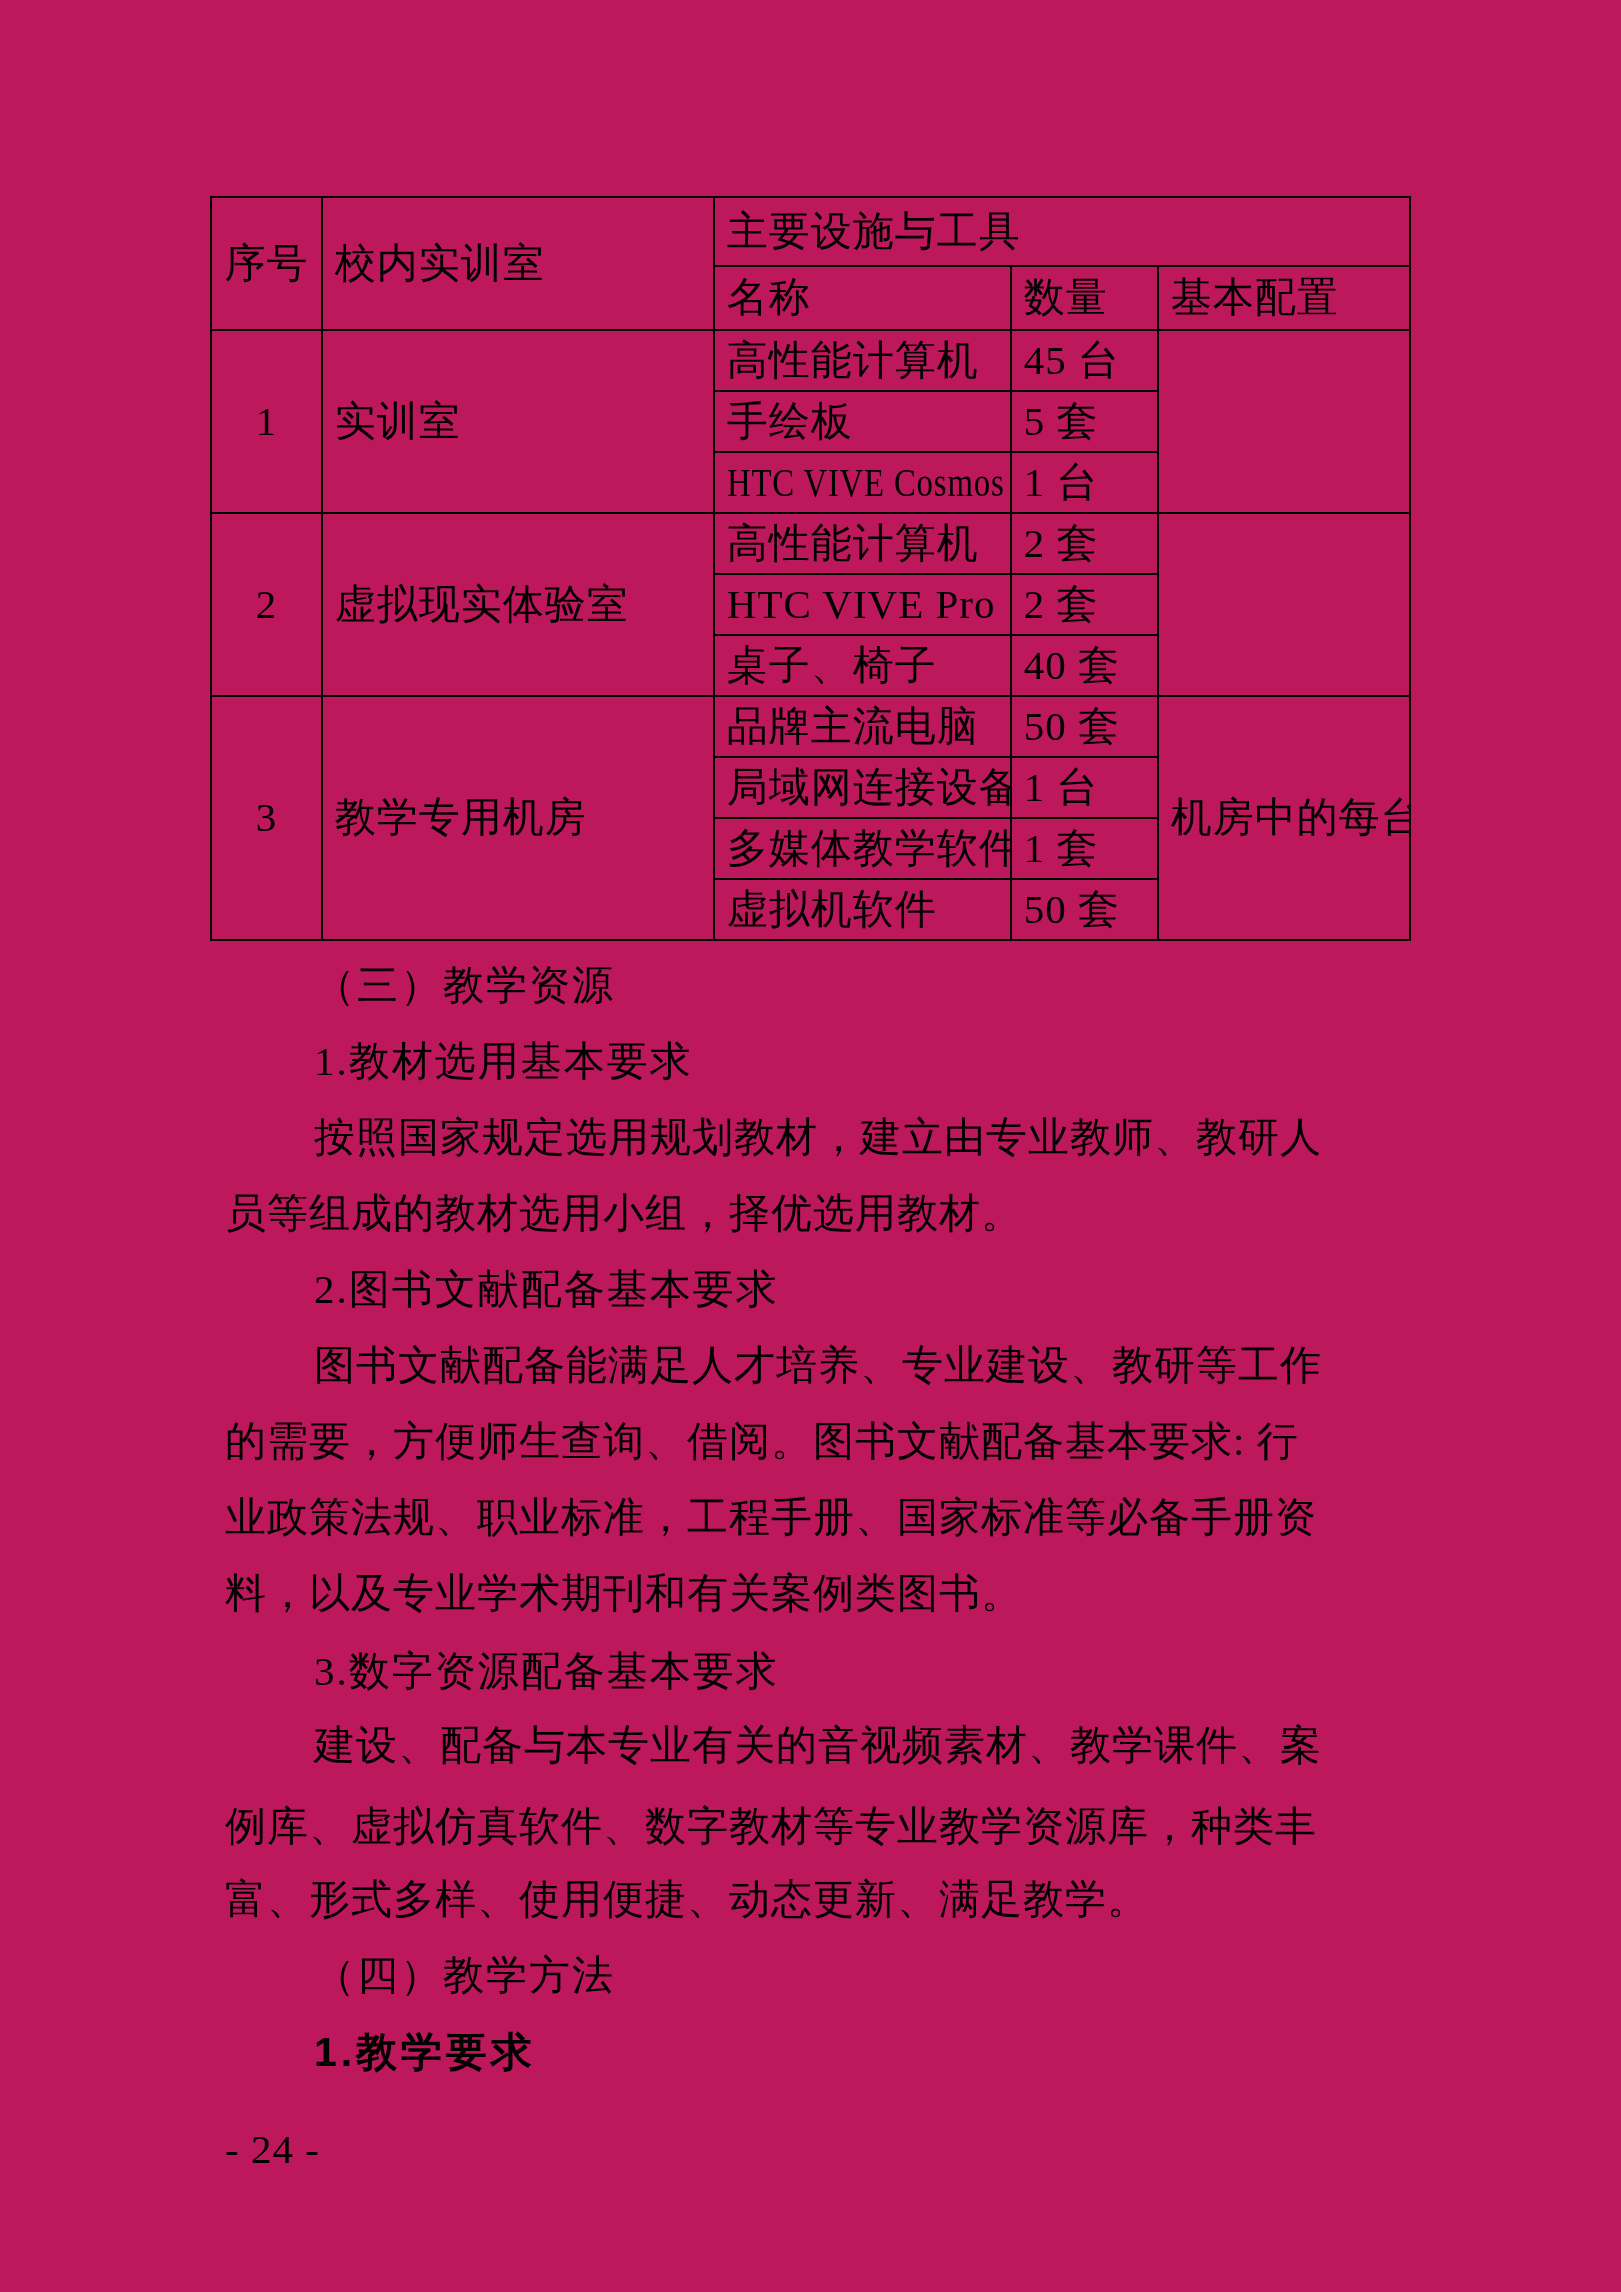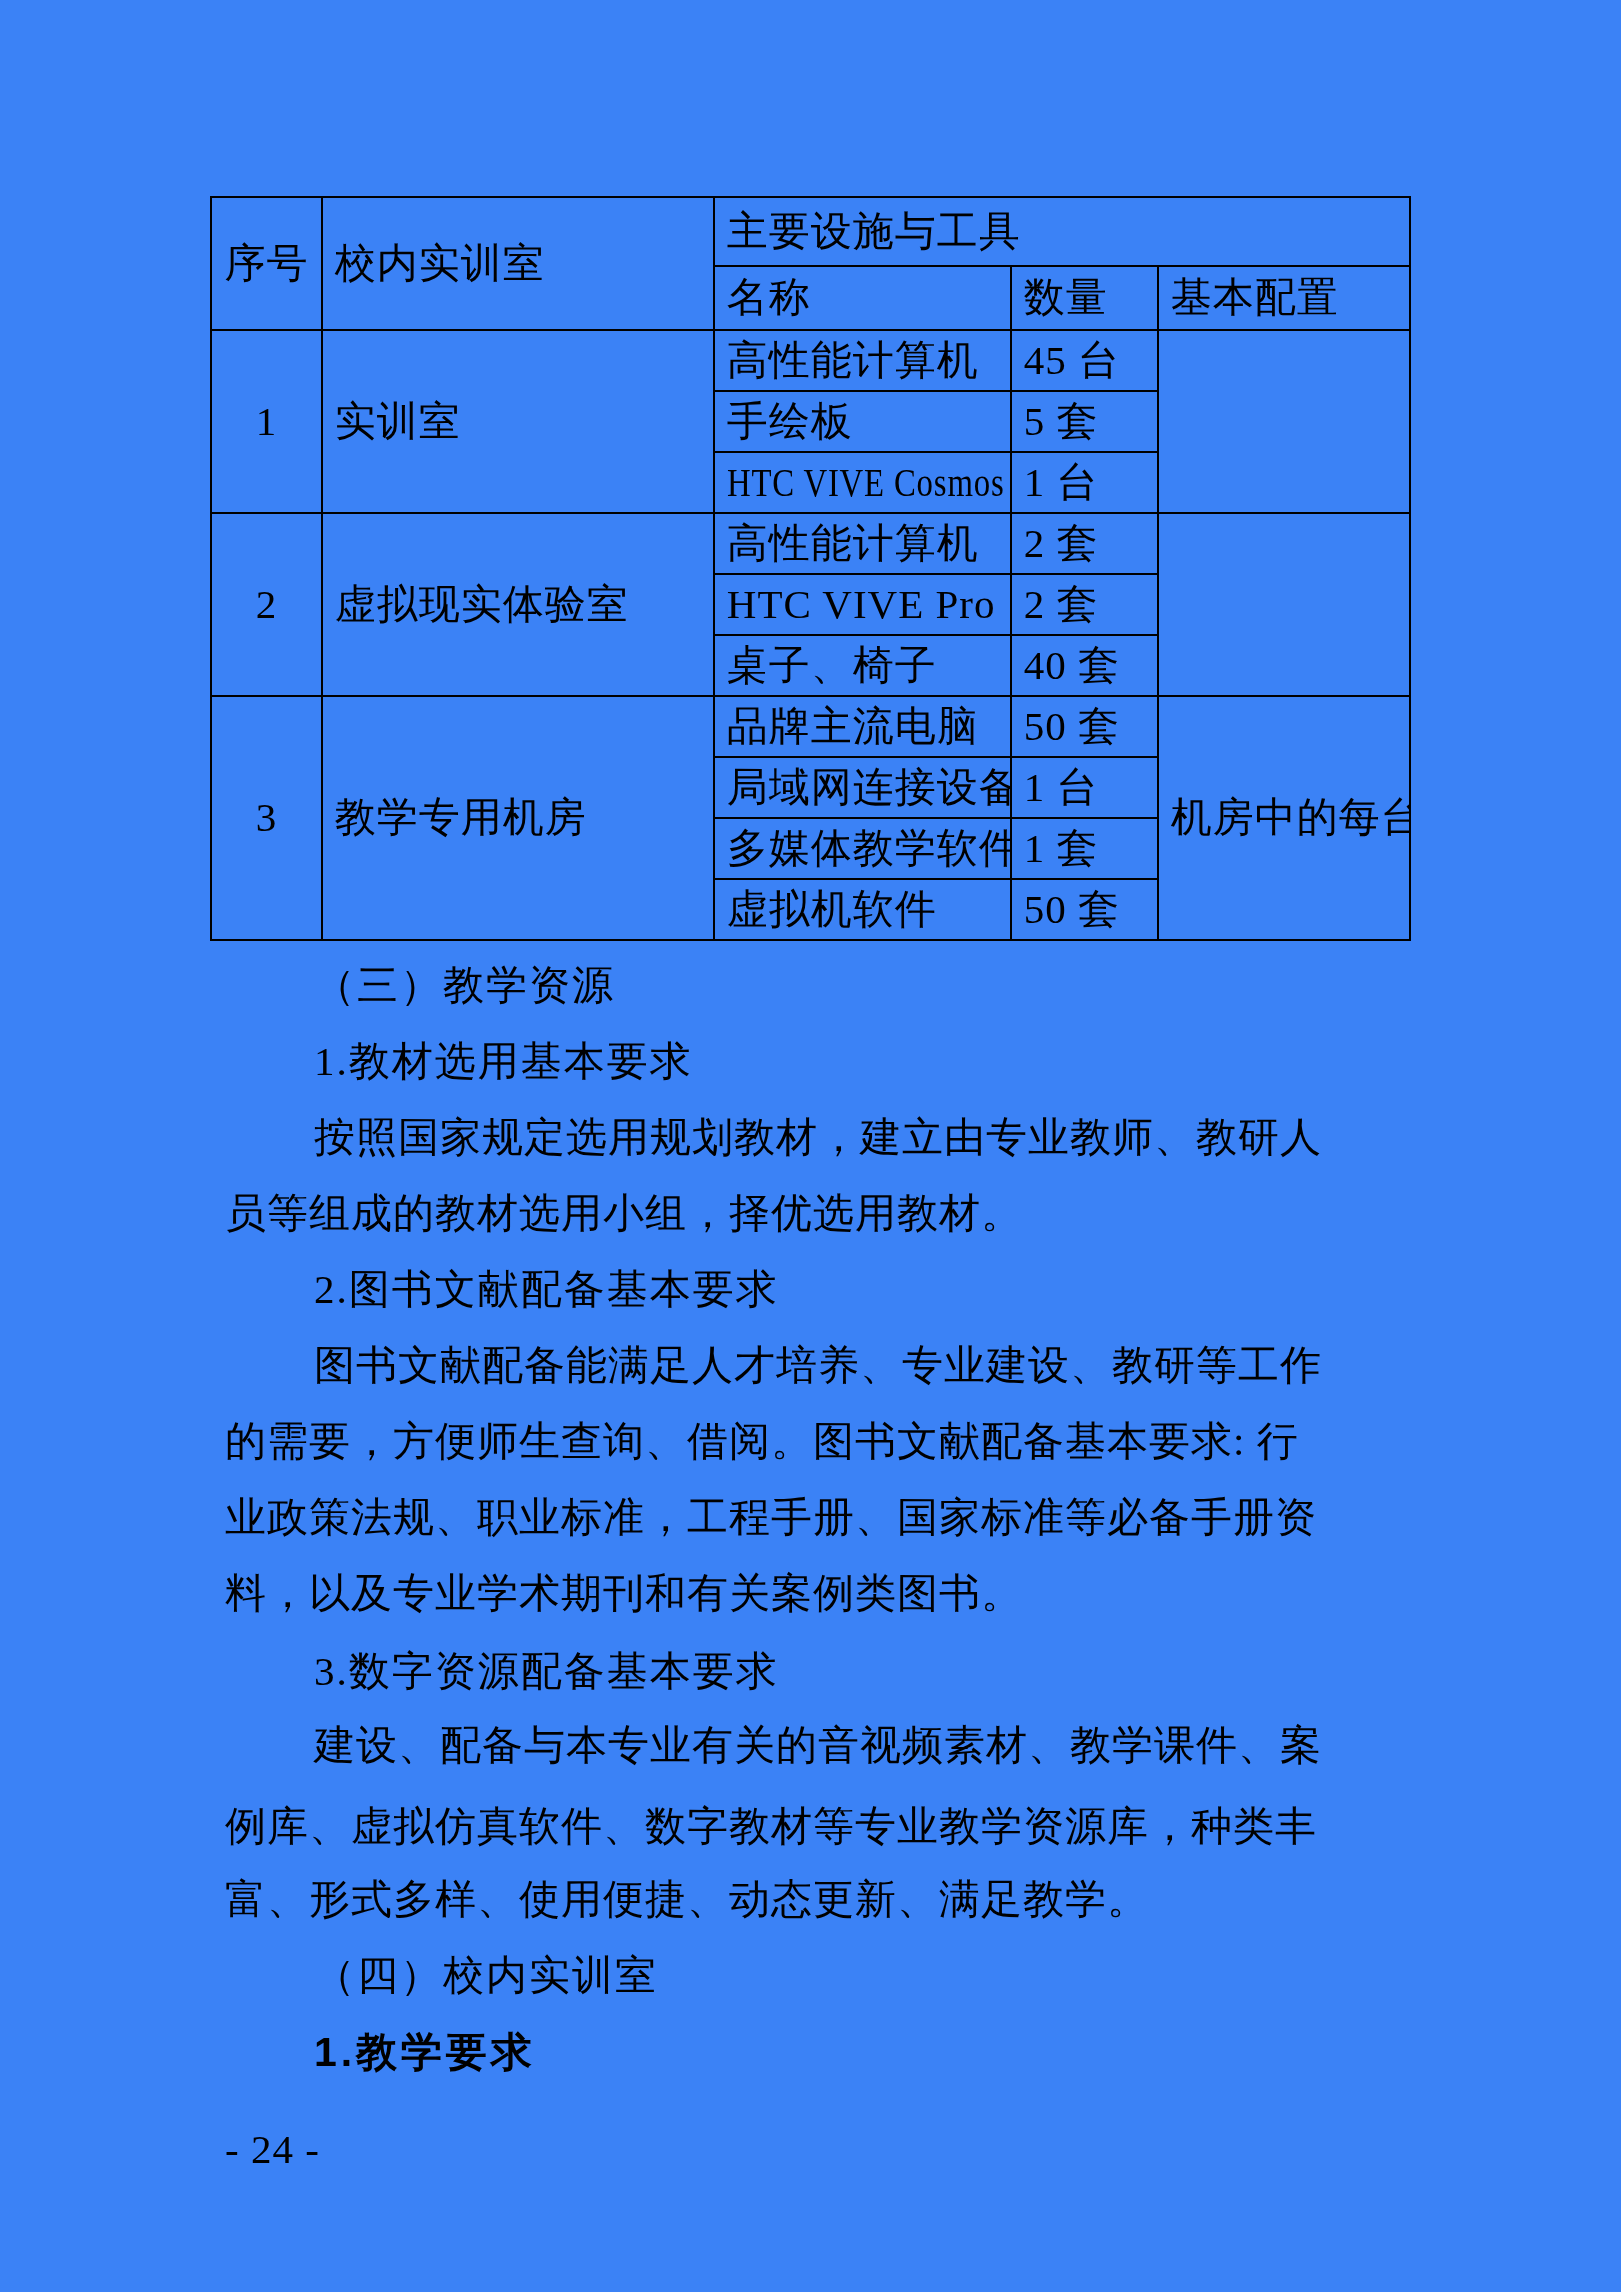--- a/index.html
+++ b/index.html
@@ -1,17 +1,17 @@
 <!DOCTYPE html>
 <html><head>
 <meta charset="utf-8">
 <style>
   html,body { margin:0; padding:0; background:#ffffff; }
   .page {
-    position:relative; width:1621px; height:2293px; background:#3b82f6;
+    position:relative; width:1621px; height:2293px; background:#be185d;
     color:#000; font-family:"Liberation Serif","DejaVu Serif",serif;
     overflow:hidden;
   }
   
   table.fac {
     position:absolute; left:210px; top:196px; width:1199px;
     border-collapse:collapse; table-layout:fixed;
   }
   table.fac td {
     border:2px solid #000; vertical-align:middle;
@@ -119,18 +119,18 @@
   <div class="line" style="left:225px; top:1193px;">员等组成的教材选用小组，择优选用教材。</div>
   <div class="line numh" style="left:314px; top:1269px;">2.图书文献配备基本要求</div>
   <div class="line" style="left:314px; top:1345px;">图书文献配备能满足人才培养、专业建设、教研等工作</div>
   <div class="line" style="left:225px; top:1421px;">的需要，方便师生查询、借阅。图书文献配备基本要求: 行</div>
   <div class="line" style="left:225px; top:1497px;">业政策法规、职业标准，工程手册、国家标准等必备手册资</div>
   <div class="line" style="left:225px; top:1573px;">料，以及专业学术期刊和有关案例类图书。</div>
   <div class="line numh" style="left:314px; top:1651px;">3.数字资源配备基本要求</div>
   <div class="line" style="left:314px; top:1725px;">建设、配备与本专业有关的音视频素材、教学课件、案</div>
   <div class="line" style="left:225px; top:1806px;">例库、虚拟仿真软件、数字教材等专业教学资源库，种类丰</div>
   <div class="line" style="left:225px; top:1879px;">富、形式多样、使用便捷、动态更新、满足教学。</div>
-  <div class="line kai" style="left:314px; top:1955px;">（四）校内实训室</div>
+  <div class="line kai" style="left:314px; top:1955px;">（四）教学方法</div>
   <div class="line hei" style="left:314px; top:2032px;">1.教学要求</div>
 
   <div class="footer" style="left:225px; top:2125px;">- 24 -</div>
 </div>
 
 
 </body></html>

